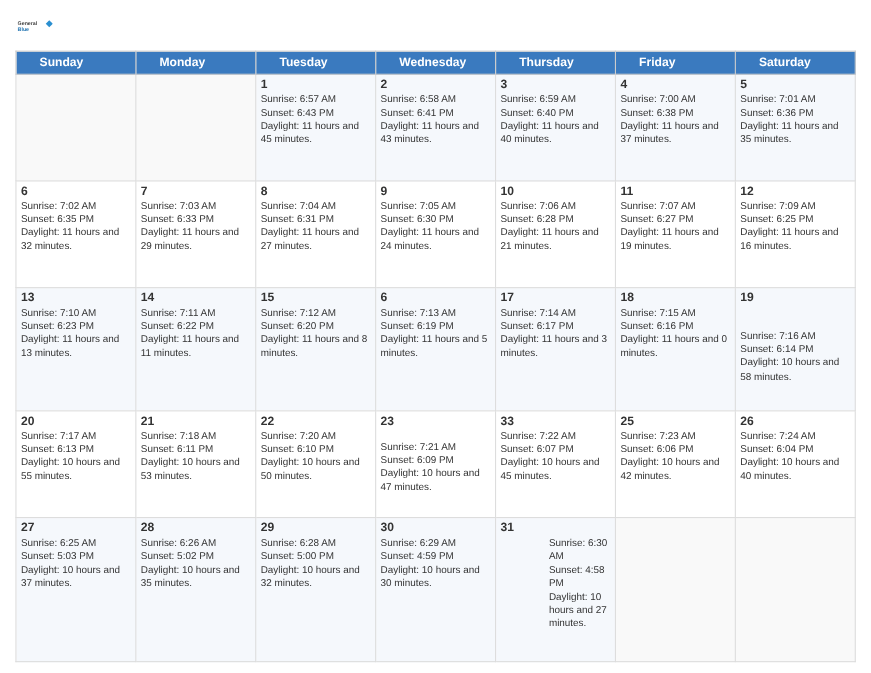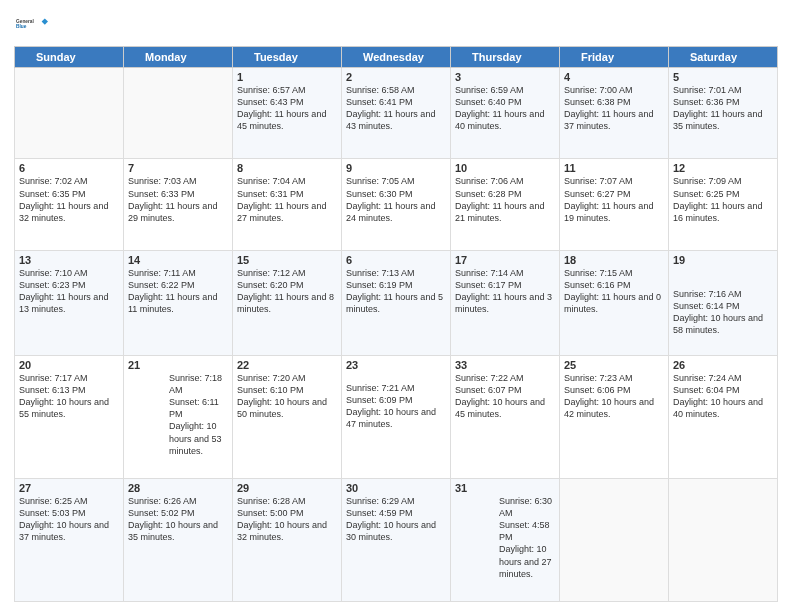--- a/index.html
+++ b/index.html
@@ -246,21 +246,21 @@
         </tr>
         <tr>
           <td>
             <span class="day-number">20</span>
             <div class="day-info" style="white-space: pre-line;">Sunrise: 7:17 AM
 Sunset: 6:13 PM
 Daylight: 10 hours and 55 minutes.</div>
           </td>
           <td>
             <span class="day-number">21</span>
-            <div class="day-info" style="white-space: pre-line; margin-left: 41px;">Sunrise: 7:18 AM
+            <div class="day-info" style="white-space: pre-line;">Sunrise: 7:18 AM
 Sunset: 6:11 PM
 Daylight: 10 hours and 53 minutes.</div>
           </td>
           <td>
             <span class="day-number">22</span>
             <div class="day-info" style="white-space: pre-line;">Sunrise: 7:20 AM
 Sunset: 6:10 PM
 Daylight: 10 hours and 50 minutes.</div>
           </td>
           <td>

